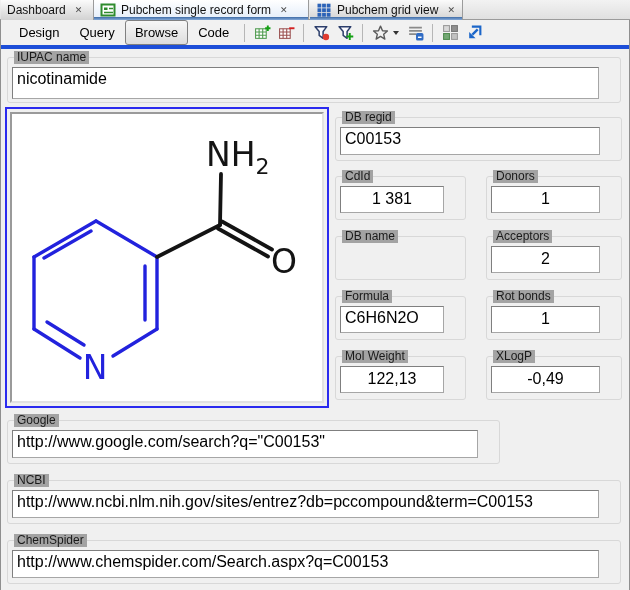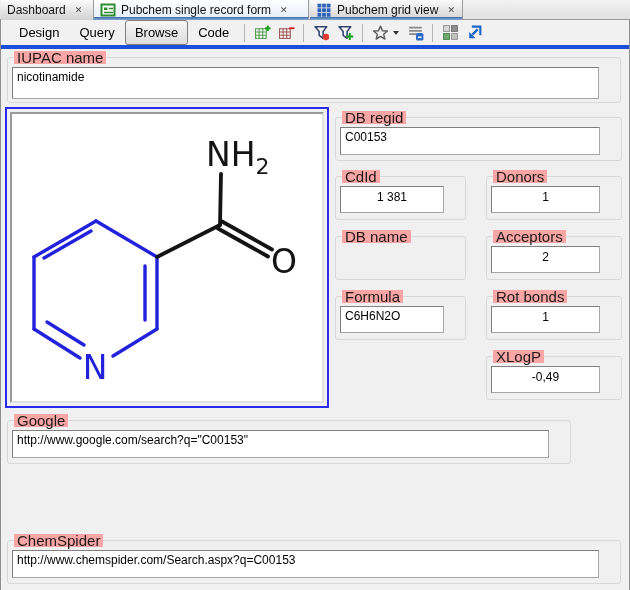--- a/index.html
+++ b/index.html
@@ -29,25 +29,25 @@
   .mode { font-size:13px; color:#000; padding:4px 9px; border:1px solid transparent; border-radius:3px; }
   .mode.pressed { border:1px solid #808080; background:linear-gradient(#f7f7f7,#dddddd); }
   .tsep { width:1px; height:18px; background:#b6b6b6; margin:0 5px; flex:0 0 auto; }
   .tbtn { width:24px; height:24px; display:flex; align-items:center; justify-content:center; flex:0 0 auto; }
   .tbtn svg { width:17px; height:17px; }
   .caret { width:0; height:0; border-left:3.5px solid transparent; border-right:3.5px solid transparent;
            border-top:4px solid #333; margin:0 4px 0 1px; }
 
   
   .group { position:absolute; border:1px solid #d8d8d8; border-radius:3px; }
-  .glabel { position:absolute; top:-7px; left:6px; font-size:15px; color:#1a1a1a;
-            background:#fca5a5; padding:0 3px; line-height:13px; white-space:nowrap; }
+  .glabel { position:absolute; top:-7px; left:6px; font-size:12px; color:#1a1a1a;
+            background:#a3a3a3; padding:0 3px; line-height:13px; white-space:nowrap; }
   .gfield { position:absolute; left:4px; right:21px; top:9px; background:#fff;
             border:1px solid; border-color:#7f7f7f #a6a6a6 #a6a6a6 #7f7f7f;
-            font-size:12px; color:#000; padding:2px 4px; white-space:nowrap; overflow:hidden; }
+            font-size:16px; color:#000; padding:2px 4px; white-space:nowrap; overflow:hidden; }
   .gfield.num { text-align:center; padding-top:3px; }
 
   
   .molpanel { position:absolute; left:5px; top:107px; width:324px; height:301px;
               border:2px solid #2b2bef; background:#f0f0f0; padding:3px; }
   .molinner { width:100%; height:100%; background:#fff; position:relative;
               border-top:2px solid #9a9a9a; border-left:2px solid #9a9a9a;
               border-right:2px solid #e2e2e2; border-bottom:2px solid #e2e2e2; }
   .molinner svg { position:absolute; left:0; top:0; }
   .mol-text { font-family:"DejaVu Sans", sans-serif; }
@@ -224,27 +224,35 @@
 
   <div class="group" style="left:335px; top:296px; width:131px; height:44px;">
     <span class="glabel">Formula</span>
     <div class="gfield" style="height:27px;">C6H6N2O</div>
   </div>
   <div class="group" style="left:486px; top:296px; width:136px; height:44px;">
     <span class="glabel">Rot bonds</span>
     <div class="gfield num" style="height:27px;">1</div>
   </div>
 
+  <div class="group" style="left:335px; top:356px; width:131px; height:44px;">
+    <span class="glabel">Mol Weight</span>
+    <div class="gfield num" style="height:27px;">122,13</div>
+  </div>
   <div class="group" style="left:486px; top:356px; width:136px; height:44px;">
     <span class="glabel">XLogP</span>
     <div class="gfield num" style="height:27px;">-0,49</div>
   </div>
 
-  <div class="group" style="left:7px; top:420px; width:564px; height:44px;">
+  <div class="group" style="left:7px; top:420px; width:493px; height:44px;">
     <span class="glabel">Google</span>
     <div class="gfield" style="height:28px;">http://www.google.com/search?q="C00153"</div>
+  </div>
+  <div class="group" style="left:7px; top:480px; width:614px; height:44px;">
+    <span class="glabel">NCBI</span>
+    <div class="gfield" style="height:28px;">http://www.ncbi.nlm.nih.gov/sites/entrez?db=pccompound&amp;term=C00153</div>
   </div>
   <div class="group" style="left:7px; top:540px; width:614px; height:44px;">
     <span class="glabel">ChemSpider</span>
     <div class="gfield" style="height:28px;">http://www.chemspider.com/Search.aspx?q=C00153</div>
   </div>
 
 </div>
 
 </body></html>

